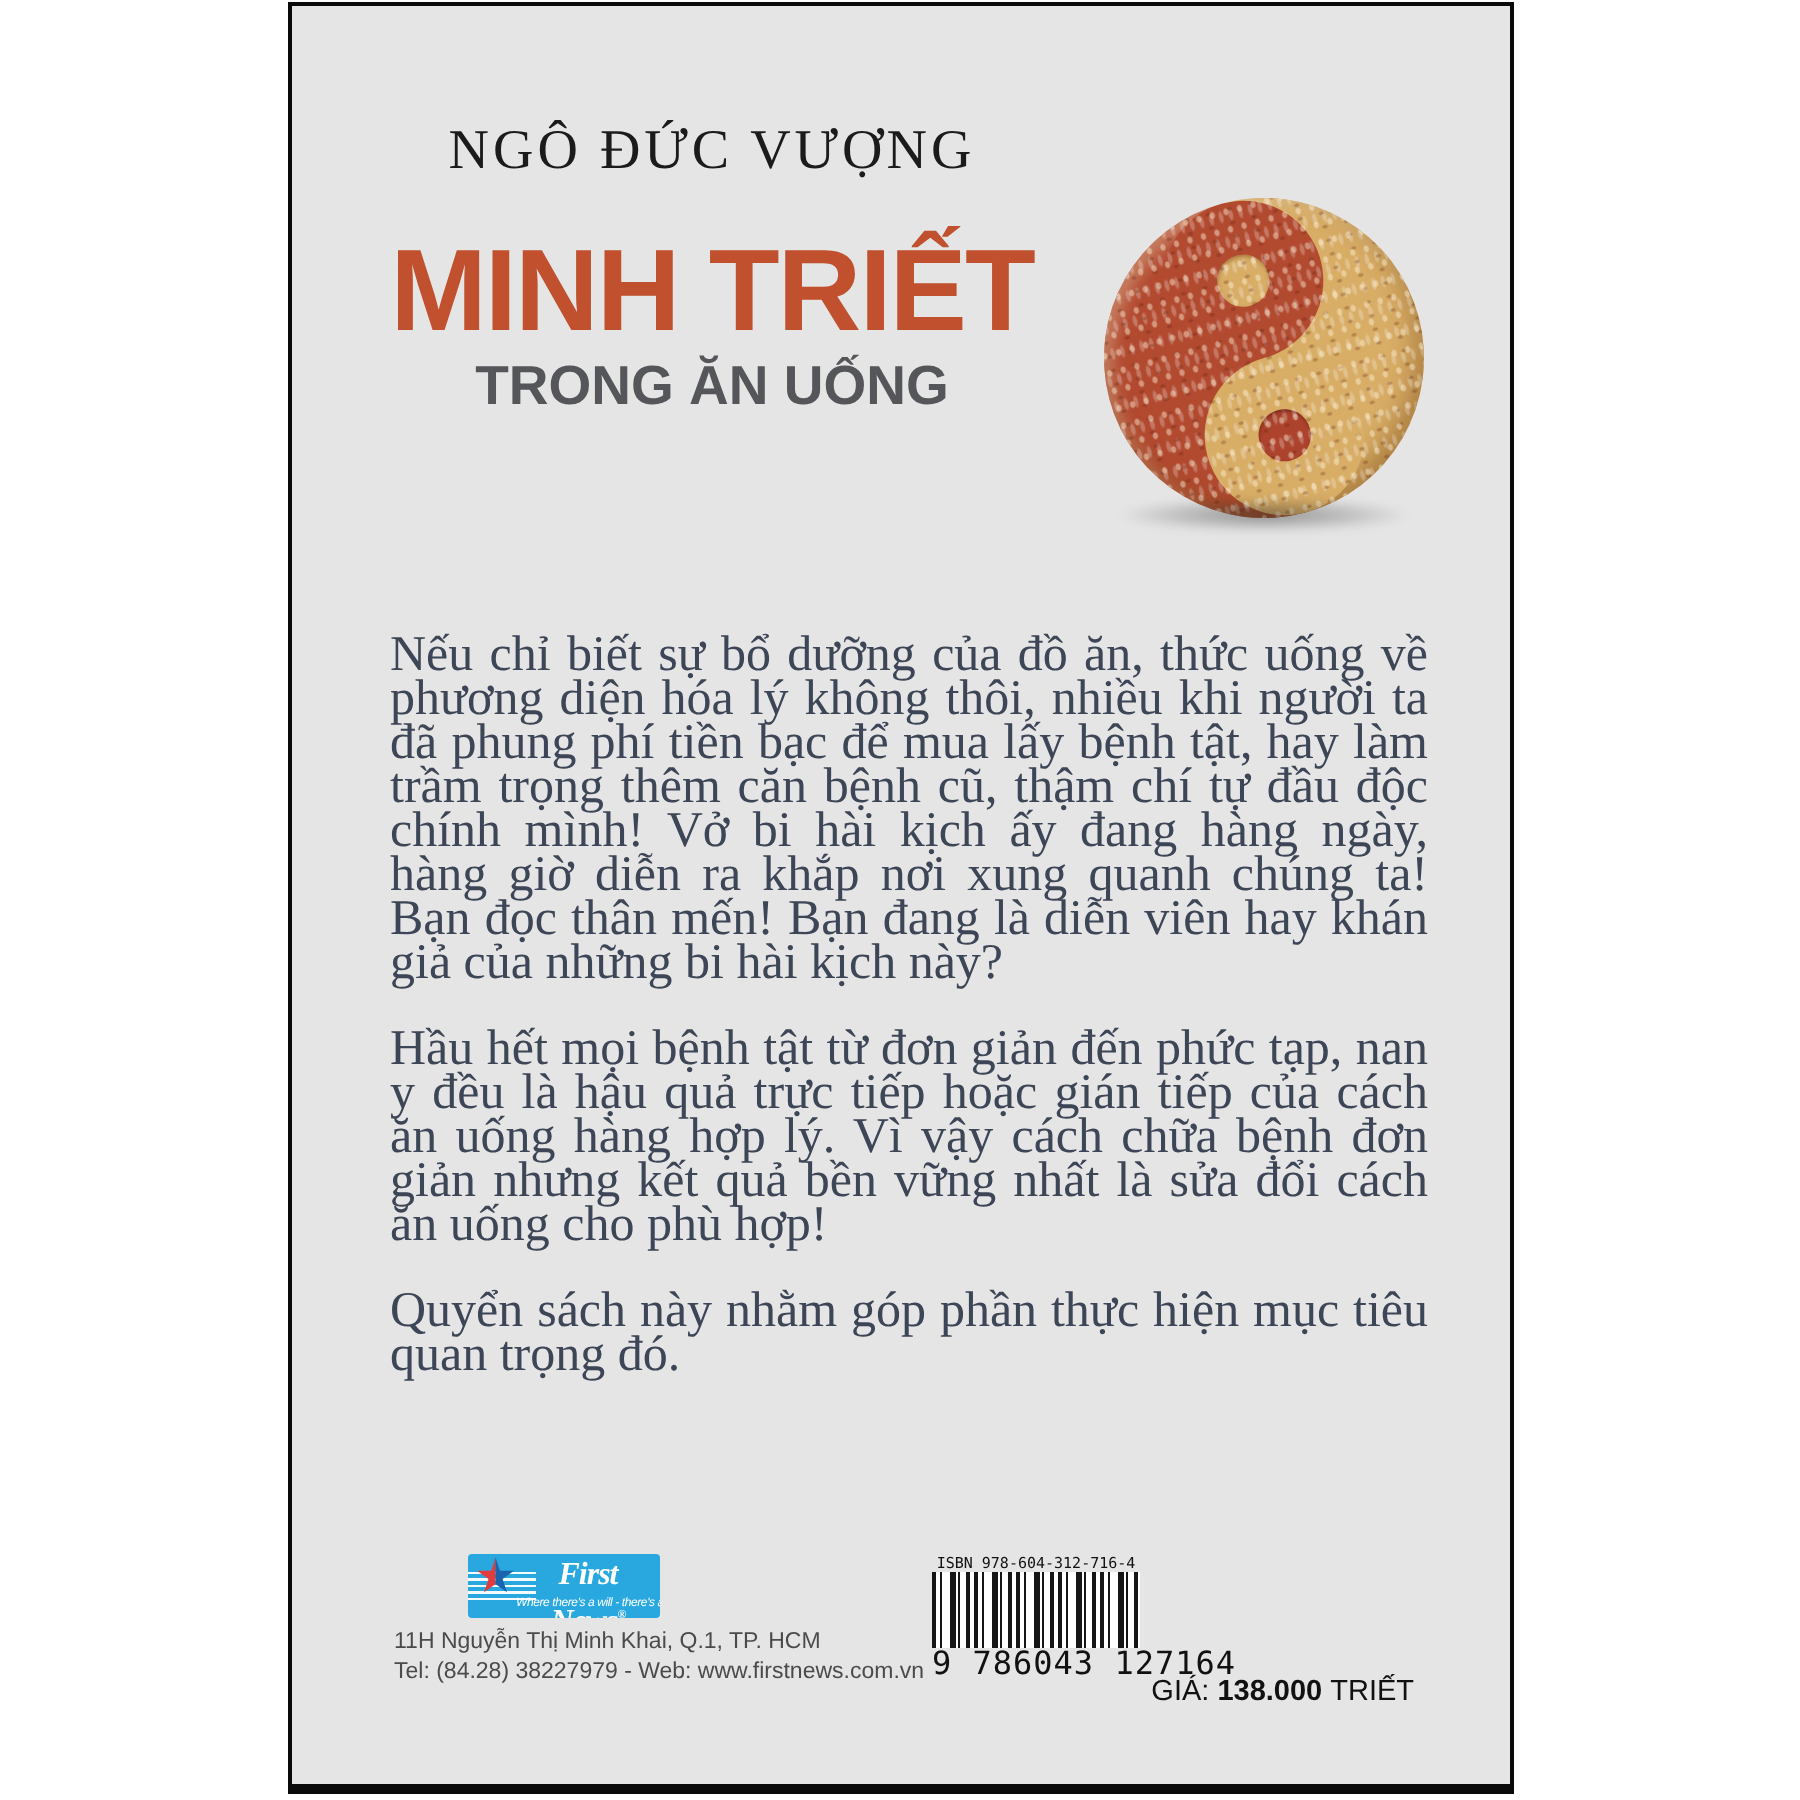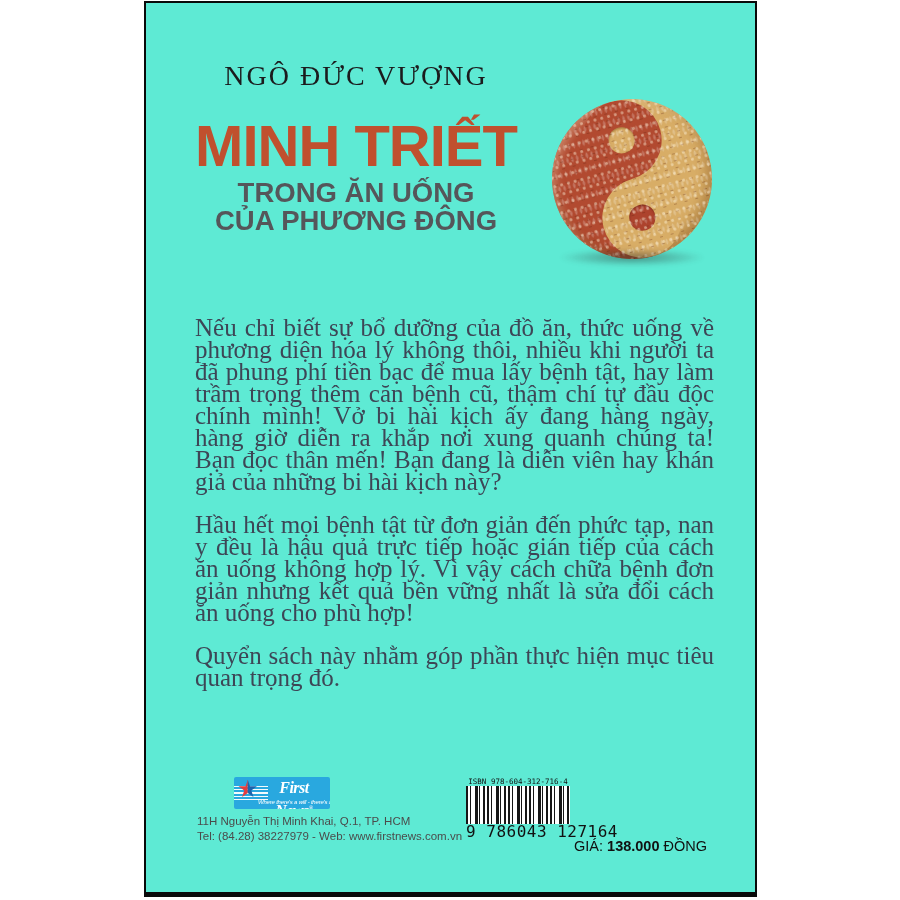--- a/index.html
+++ b/index.html
@@ -2,21 +2,21 @@
 <html><head>
 <meta charset="utf-8">
 <style>
   html,body{margin:0;padding:0;}
   body{
     width:900px;height:900px;background:#ffffff;position:relative;overflow:hidden;
     font-family:"Liberation Serif", serif;
   }
   .cover{
     position:absolute;left:144px;top:1px;width:613px;height:896px;
-    box-sizing:border-box;background:#5eead4;
+    box-sizing:border-box;background:#e5e5e5;
     border:2px solid #0a0a0a;border-bottom-width:5px;
   }
   
   .author{
     position:absolute;left:0;top:57px;width:420px;text-align:center;
     font-family:"Liberation Serif", serif;font-size:28px;letter-spacing:2px;
     color:#1b1b1d;line-height:32px;
   }
   .book-title{
     position:absolute;left:0;top:112px;width:420px;text-align:center;
@@ -126,37 +126,36 @@
 <body>
 
 <div class="cover">
 
   <div class="author">NGÔ ĐỨC VƯỢNG</div>
 
   <div class="book-title">MINH TRIẾT</div>
 
   <div class="book-subtitle">
     <div>TRONG ĂN UỐNG</div>
-    <div>CỦA PHƯƠNG ĐÔNG</div>
   </div>
 
   <div class="yy-wrap">
     <div class="yy">
       <div class="lobe-top"></div>
       <div class="lobe-bottom"></div>
       <div class="dot-gold"></div>
       <div class="dot-red"></div>
       <div class="grain"></div>
     </div>
   </div>
   <div class="yy-shadow"></div>
 
   <div class="body-text">
     <p>Nếu chỉ biết sự bổ dưỡng của đồ ăn, thức uống về phương diện hóa lý không thôi, nhiều khi người ta đã phung phí tiền bạc để mua lấy bệnh tật, hay làm trầm trọng thêm căn bệnh cũ, thậm chí tự đầu độc chính mình! Vở bi hài kịch ấy đang hàng ngày, hàng giờ diễn ra khắp nơi xung quanh chúng ta! Bạn đọc thân mến! Bạn đang là diễn viên hay khán giả của những bi hài kịch này?</p>
-    <p>Hầu hết mọi bệnh tật từ đơn giản đến phức tạp, nan y đều là hậu quả trực tiếp hoặc gián tiếp của cách ăn uống không hợp lý. Vì vậy cách chữa bệnh đơn giản nhưng kết quả bền vững nhất là sửa đổi cách ăn uống cho phù hợp!</p>
+    <p>Hầu hết mọi bệnh tật từ đơn giản đến phức tạp, nan y đều là hậu quả trực tiếp hoặc gián tiếp của cách ăn uống hàng hợp lý. Vì vậy cách chữa bệnh đơn giản nhưng kết quả bền vững nhất là sửa đổi cách ăn uống cho phù hợp!</p>
     <p>Quyển sách này nhằm góp phần thực hiện mục tiêu quan trọng đó.</p>
   </div>
 
   <div class="logo">
     <div class="speed-lines"></div>
     <div class="star">
       <span class="half-red">★</span>
       <span class="half-blue">★</span>
     </div>
     <div class="logo-text"><span>First News</span><sup>®</sup></div>
@@ -169,16 +168,16 @@
   <div class="barcode bc-isbn">
     <div class="label">ISBN 978-604-312-716-4</div>
     <div class="bars"></div>
     <div class="num">9 786043 127164</div>
   </div>
 
 
   <div class="price">
     <span>GIÁ:</span>
     <span class="bold">138.000</span>
-    <span>ĐỒNG</span>
+    <span>TRIẾT</span>
   </div>
 
 </div>
 
 </body></html>

